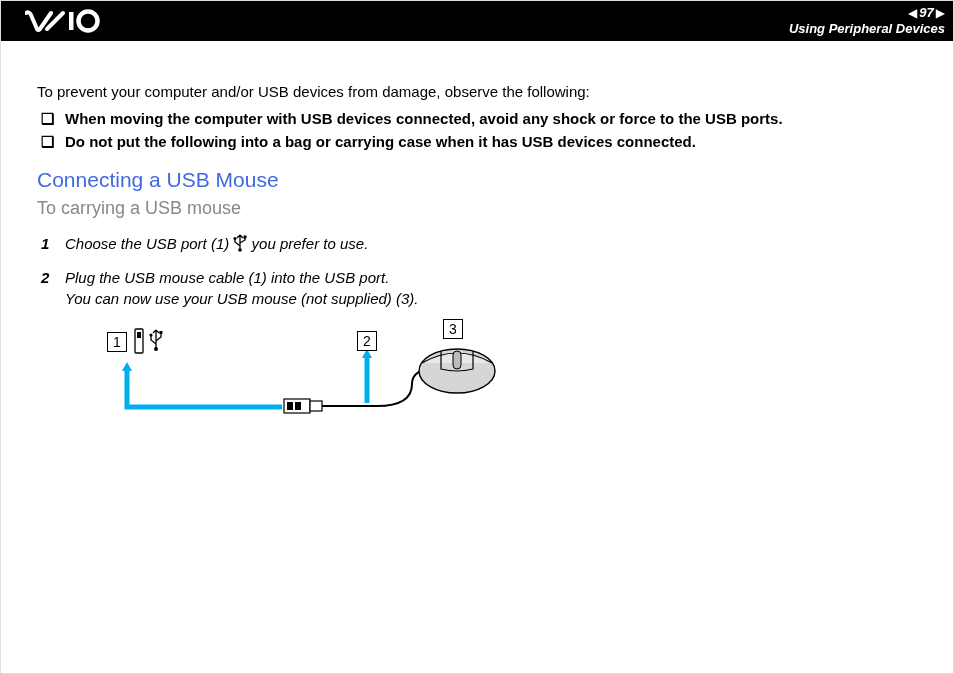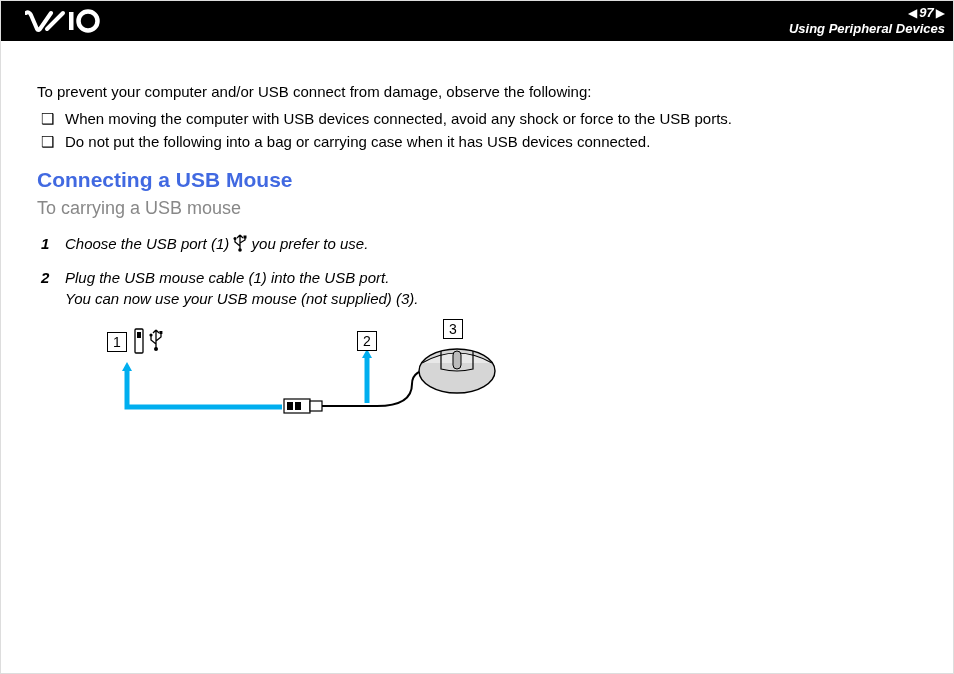--- a/index.html
+++ b/index.html
@@ -71,31 +71,32 @@
   .bullet-list {
     list-style: none;
     padding: 0;
     margin: 0 0 18px 0;
   }
   .bullet-list li {
     font-size: 15px;
     padding-left: 28px;
     position: relative;
     margin-bottom: 6px;
+    font-weight: bold;
   }
   .bullet-list li::before {
     content: "❑";
     position: absolute;
     left: 4px;
     top: 0;
   }
   .h2 {
     color: #4169E1;
     font-size: 21px;
-    font-weight: bold;
+    font-weight: normal;
     margin: 0 0 6px 0;
   }
   .h3 {
     color: #888;
     font-size: 18px;
     font-weight: normal;
     margin: 0 0 14px 0;
   }
   .num-list {
     list-style: none;
@@ -160,21 +161,21 @@
       <span class="page-num">97</span>
       <span class="nav-arrow">▶</span>
     </div>
     <div class="section-title">Using Peripheral Devices</div>
   </div>
 </div>
 
 <div class="content">
 
 
-  <p class="intro">To prevent your computer and/or USB connect from damage, observe the following:</p>
+  <p class="intro">To prevent your computer and/or USB devices from damage, observe the following:</p>
 
   <ul class="bullet-list">
     <li>When moving the computer with USB devices connected, avoid any shock or force to the USB ports.</li>
     <li>Do not put the following into a bag or carrying case when it has USB devices connected.</li>
   </ul>
 
   <h2 class="h2">Connecting a USB Mouse</h2>
   <h3 class="h3">To carrying a USB mouse</h3>
 
   <ol class="num-list">

